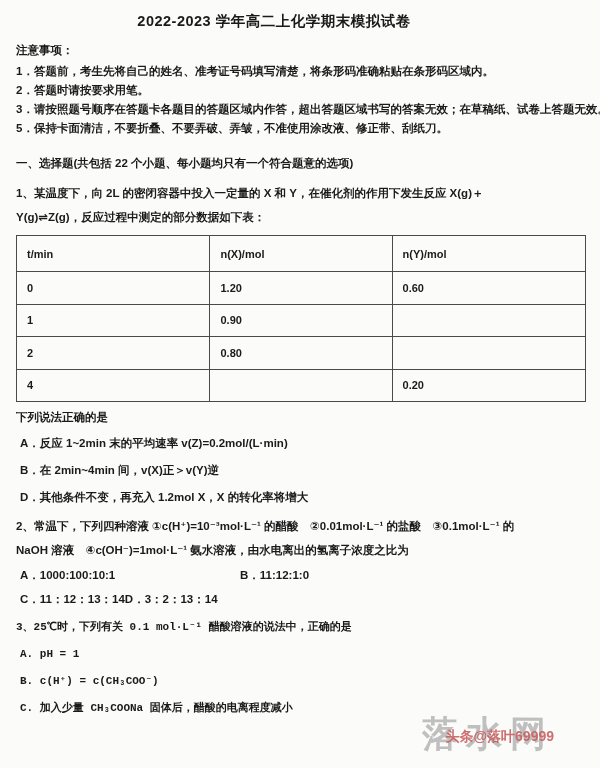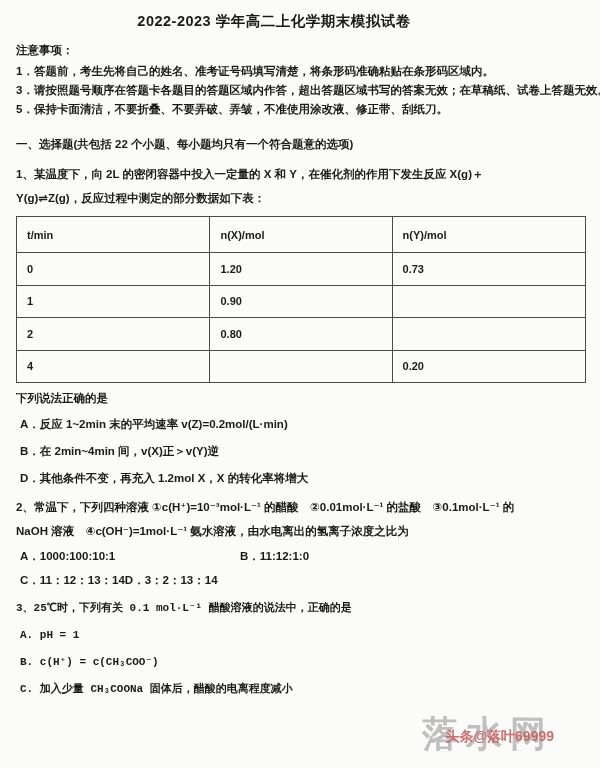--- a/index.html
+++ b/index.html
@@ -135,20 +135,21 @@
 </style>
 </head>
 <body style="--wm-gray: #b5b5b5; --wm-red: #c86060;">
 
 <div class="page">
 
   <div class="exam-title">2022-2023 学年高二上化学期末模拟试卷</div>
 
   <div class="notice-heading">注意事项：</div>
   <div class="notice-item">1．答题前，考生先将自己的姓名、准考证号码填写清楚，将条形码准确粘贴在条形码区域内。</div>
+  <div class="notice-item">2．答题时请按要求用笔。</div>
   <div class="notice-item">3．请按照题号顺序在答题卡各题目的答题区域内作答，超出答题区域书写的答案无效；在草稿纸、试卷上答题无效。</div>
   <div class="notice-item">5．保持卡面清洁，不要折叠、不要弄破、弄皱，不准使用涂改液、修正带、刮纸刀。</div>
 
   <div class="section-heading">一、选择题(共包括 22 个小题、每小题均只有一个符合题意的选项)</div>
 
   <div class="q-stem">1、某温度下，向 2L 的密闭容器中投入一定量的 X 和 Y，在催化剂的作用下发生反应 X(g)＋Y(g)⇌Z(g)，反应过程中测定的部分数据如下表：</div>
 
   <table class="data-table">
     <colgroup>
         <col style="width:34%">
@@ -159,21 +160,21 @@
       <tr>
         <th>t/min</th>
         <th>n(X)/mol</th>
         <th>n(Y)/mol</th>
       </tr>
     </thead>
     <tbody>
       <tr>
         <td>0</td>
         <td>1.20</td>
-        <td>0.73</td>
+        <td>0.60</td>
       </tr>
       <tr>
         <td>1</td>
         <td>0.90</td>
         <td></td>
       </tr>
       <tr>
         <td>2</td>
         <td>0.80</td>
         <td></td>

